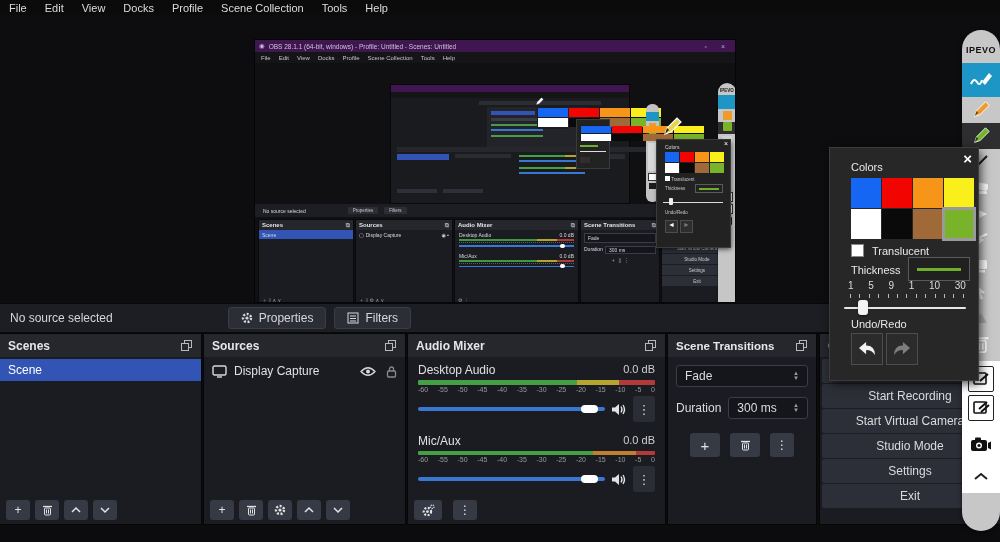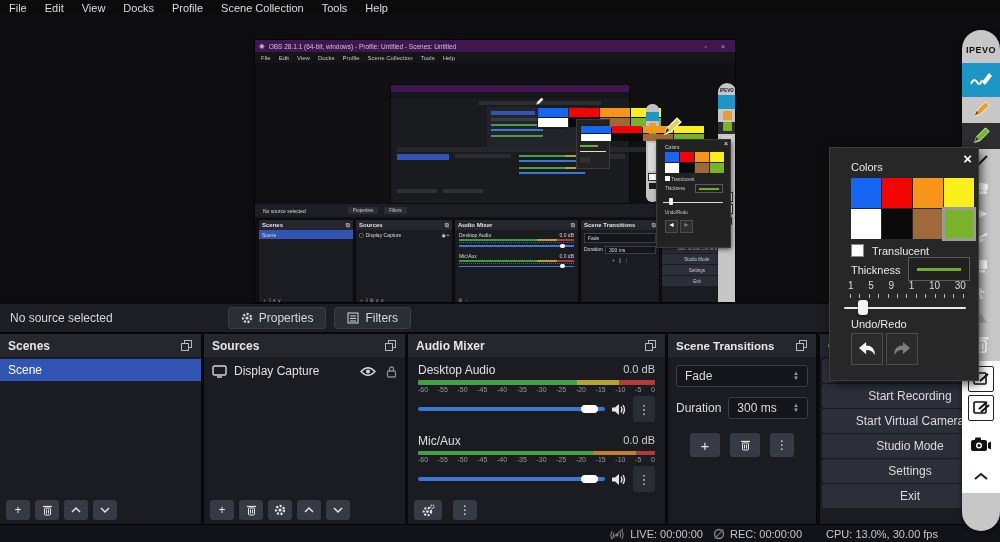--- a/index.html
+++ b/index.html
@@ -600,40 +600,20 @@
     <div id="controls-buttons">
         <button class="ctl-btn">Start Streaming</button>
         <button class="ctl-btn">Start Recording</button>
         <button class="ctl-btn">Start Virtual Camera</button>
         <button class="ctl-btn">Studio Mode</button>
         <button class="ctl-btn">Settings</button>
         <button class="ctl-btn">Exit</button>
       </div>
   </div>
 
-  <div id="statusbar">
-    <span class="grp">
-      <svg width="16" height="12" viewBox="0 0 16 12">
-        <circle cx="8" cy="7" r="1.5" fill="#8a8a90"></circle>
-        <path d="M5 9.5 Q3.5 7 5 4.5 M11 9.5 Q12.5 7 11 4.5 M3 11 Q0.5 7 3 3 M13 11 Q15.5 7 13 3" fill="none" stroke="#8a8a90"></path>
-        <line x1="2" y1="11" x2="14" y2="1" stroke="#6a6a70" stroke-width="1.4"></line>
-        </svg>
-      <span>LIVE: 00:00:00</span>
-      </span>
-    <span class="grp">
-      <svg width="12" height="12" viewBox="0 0 12 12">
-        <circle cx="6" cy="6" r="4.5" fill="none" stroke="#8a8a90" stroke-width="1.3"></circle>
-        <line x1="1.5" y1="10.5" x2="10.5" y2="1.5" stroke="#6a6a70" stroke-width="1.3"></line>
-        </svg>
-      <span>REC: 00:00:00</span>
-      </span>
-    <span class="grp" style="margin-left:14px;">
-      <span>CPU: 13.0%, 30.00 fps</span>
-      </span>
-  </div>
 
   <div id="ipevo">
     <div class="brand">IPEVO</div>
     <div class="tool active" style="margin-top:8px;">
       <svg width="24" height="20" viewBox="0 0 24 20">
         <path d="M2 14 Q5 7 8 12 T13 10" fill="none" stroke="#fff" stroke-width="2"></path>
         <path d="M13 12 L20 3 L23 6 L16 15 Z" fill="#fff"></path>
         </svg>
       </div>
     <div class="tool">

